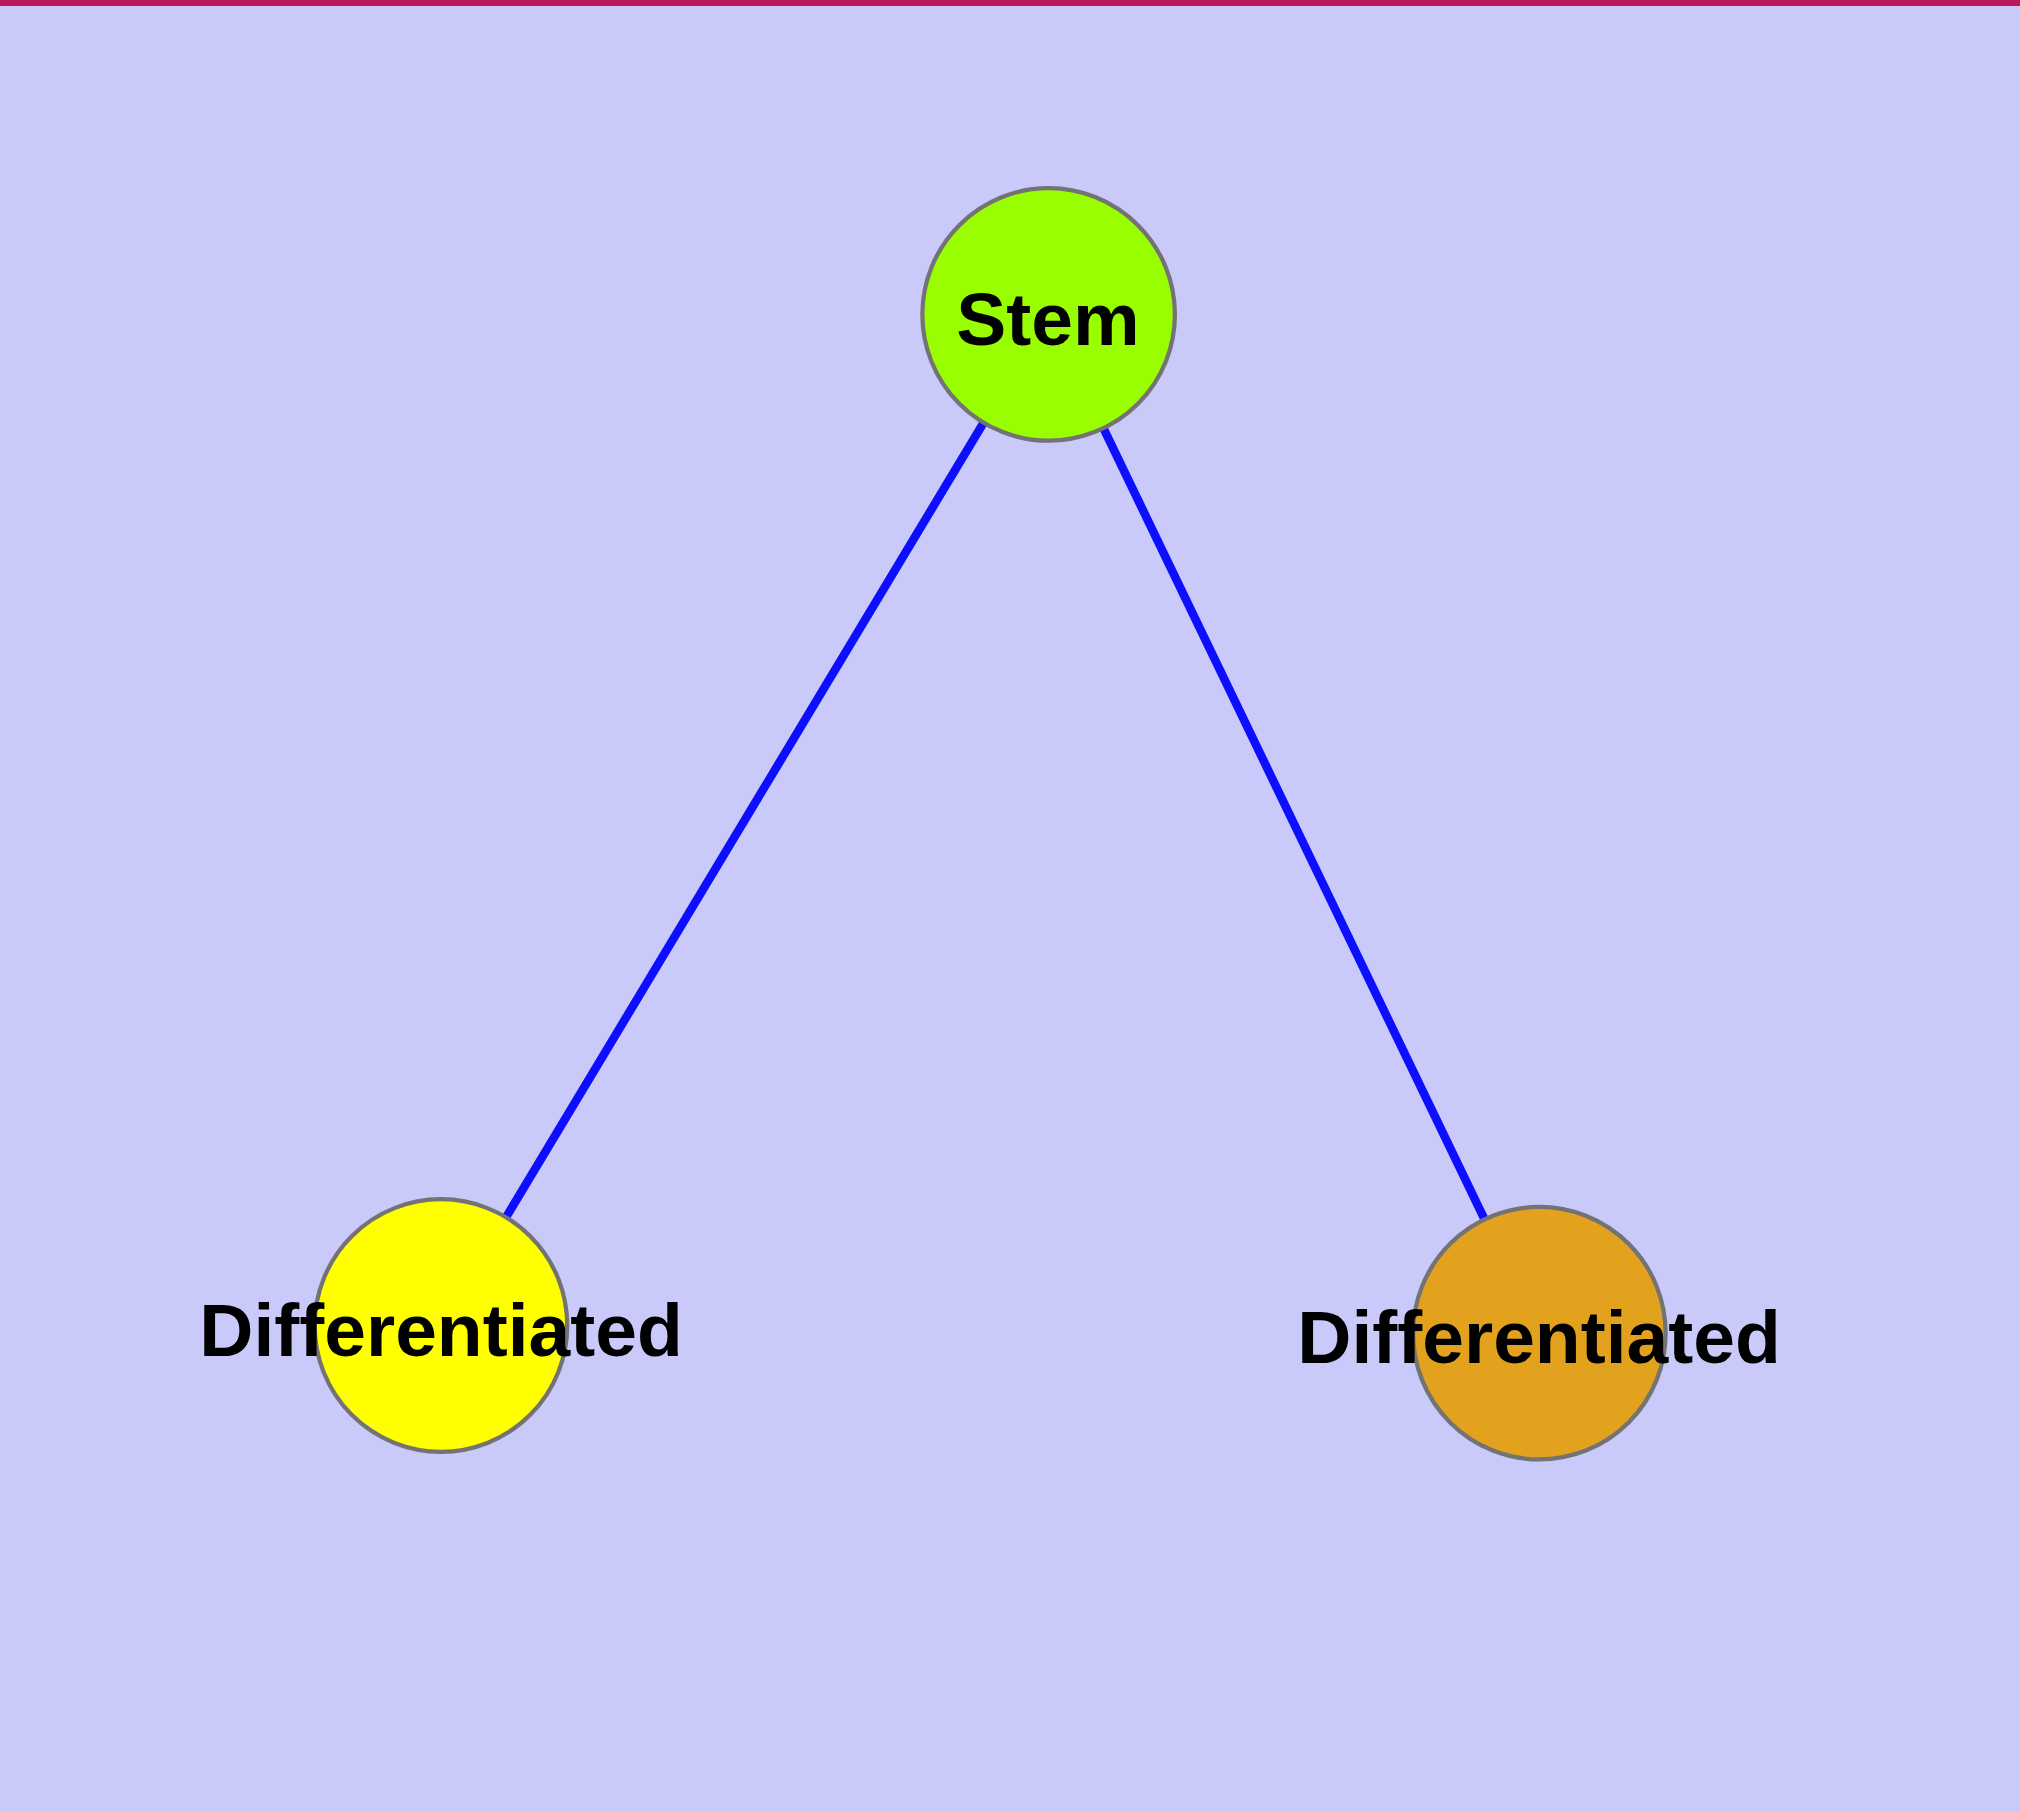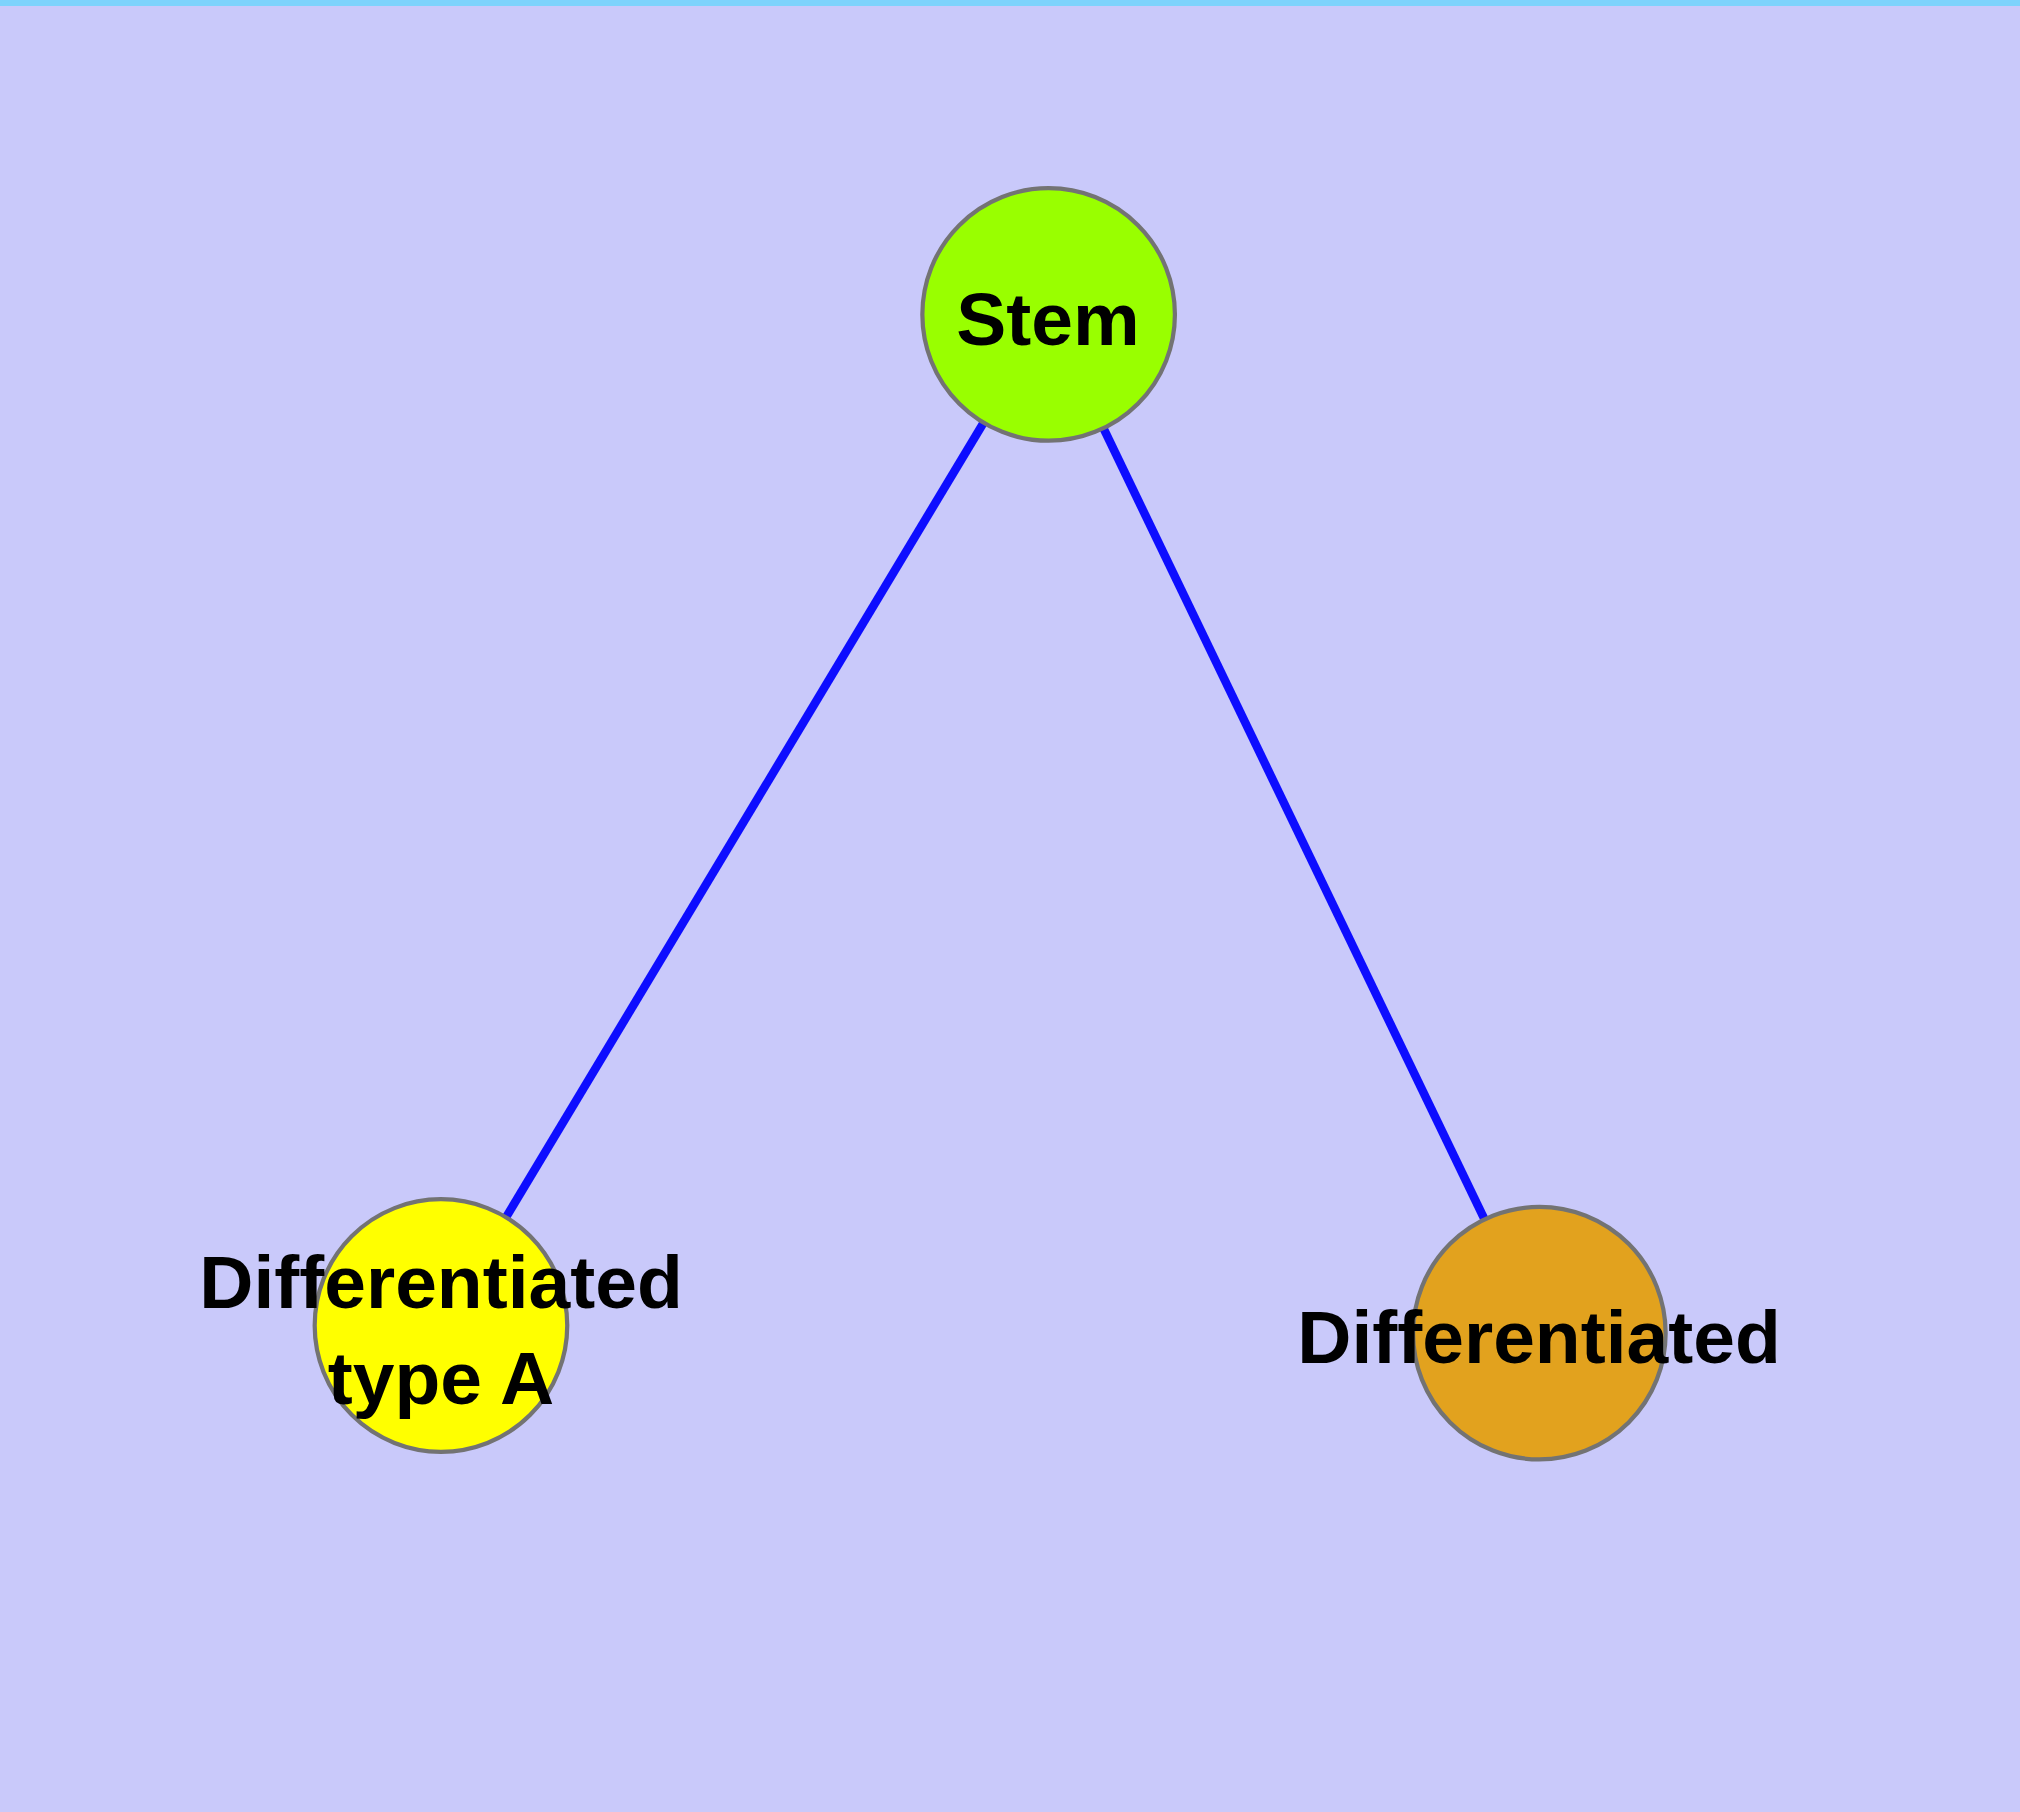--- a/index.html
+++ b/index.html
@@ -4,21 +4,21 @@
 <style>
   html, body {
     margin: 0;
     padding: 0;
     background: #ffffff;
   }
   .canvas {
     position: relative;
     width: 2021px;
     height: 1812px;
-    background: #7dd3fc;
+    background: #be185d;
     overflow: hidden;
     font-family: "Liberation Sans", sans-serif;
   }
   .panel {
     position: absolute;
     left: 0;
     top: 6px;
     right: 0;
     bottom: 0;
   }
@@ -55,20 +55,19 @@
       <circle cx="520" cy="1564" r="149" fill="#ffff00" stroke="#737373" stroke-width="5"></circle>
       <circle cx="1816" cy="1573" r="149" fill="#e2a21e" stroke="#737373" stroke-width="5"></circle>
     </svg>
 
   <div class="node-label" style="left: 1048px; top: 319px; color: rgb(0, 0, 0);">
     <span class="line">Stem</span>
   </div>
 
   <div class="node-label" style="left: 441px; top: 1330px; color: rgb(0, 0, 0);">
     <span class="line">Differentiated</span>
-    <span class="line">type A</span>
   </div>
 
   <div class="node-label" style="left: 1539px; top: 1337px; color: rgb(0, 0, 0);">
     <span class="line">Differentiated</span>
   </div>
 </div>
 
 
 </body></html>

